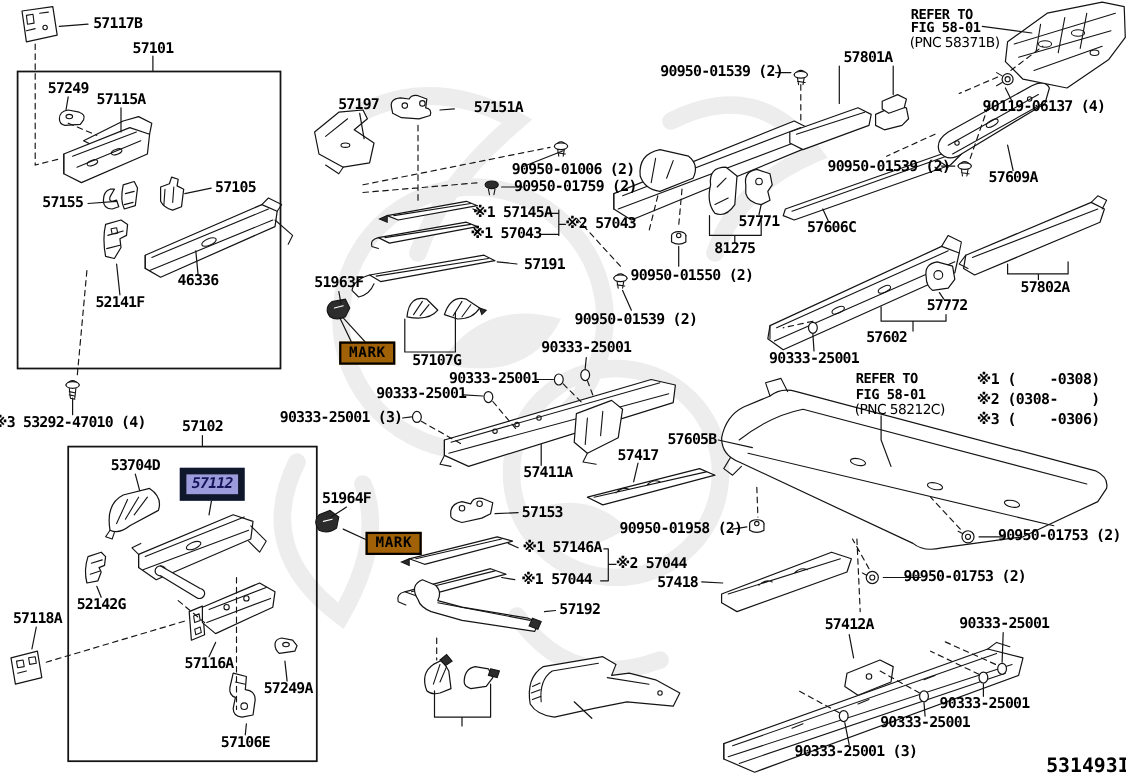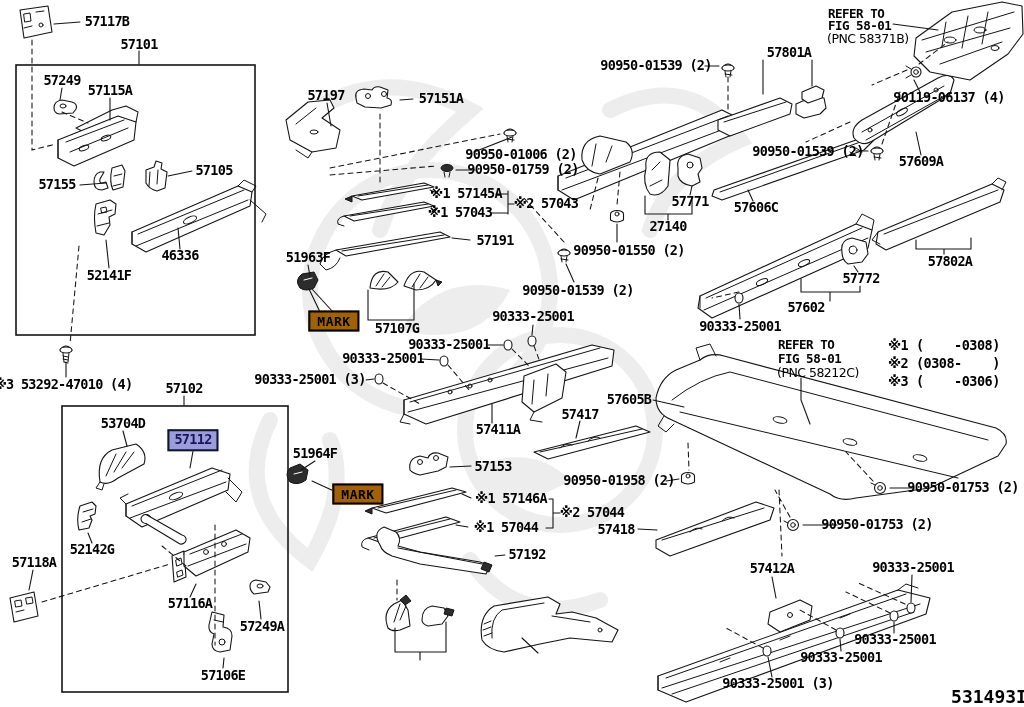--- a/index.html
+++ b/index.html
@@ -1,21 +1,21 @@
 <!DOCTYPE html>
 <html><head>
 <meta charset="utf-8">
 <style>
   html,body{margin:0;padding:0;background:#fff;}
   #stage{position:relative;width:1024px;height:707px;background:#ffffff;overflow:hidden;
          font-family:"DejaVu Sans Mono","DejaVu Sans",monospace;padding-left:31px;}
   #art{position:absolute;left:0;top:0;}
   .lbl{position:absolute;transform:translate(-50%,-50%);font-weight:bold;font-size:13.5px;
        letter-spacing:-0.7px;color:#000;white-space:pre;line-height:1;z-index:5;}
-  .lbl.hl{background:#9c9cdc;border:2px solid #0f172a;color:#15155c;padding:2px 5px;}
+  .lbl.hl{background:#9c9cdc;border:6px solid #0f172a;color:#15155c;padding:2px 5px;font-style:italic;}
   .mark{position:absolute;transform:translate(-50%,-50%);border:2px solid #000;background:#a16207;
         font-weight:bold;font-size:13px;letter-spacing:0.5px;padding:1px 7px;z-index:5;}
   .note{position:absolute;transform:translate(0,-50%);font-weight:bold;font-size:12.5px;
         letter-spacing:-0.5px;white-space:pre;z-index:5;}
   .note.pnc{font-weight:normal;font-family:"DejaVu Sans",sans-serif;font-size:12.5px;}
   .leg{position:absolute;transform:translate(0,-50%);font-weight:bold;font-size:13.5px;
        letter-spacing:-0.5px;white-space:pre;z-index:5;}
   .code{position:absolute;transform:translate(-50%,-50%);font-weight:bold;font-size:18px;
         letter-spacing:0;z-index:5;}
   svg .p{fill:#fff;stroke:#141414;stroke-width:1.1;stroke-linejoin:round;stroke-linecap:round;}
@@ -395,39 +395,39 @@
   <div class="lbl" style="left:63px;top:385px">※3 53292-47010 (4)</div>
   <div class="lbl" style="left:184px;top:389px">57102</div>
   <div class="lbl" style="left:123px;top:424px">53704D</div>
   <div class="lbl hl" style="left:193px;top:440px">57112</div>
   <div class="lbl" style="left:92px;top:550px">52142G</div>
   <div class="lbl" style="left:34px;top:563px">57118A</div>
   <div class="lbl" style="left:190px;top:604px">57116A</div>
   <div class="lbl" style="left:262px;top:627px">57249A</div>
   <div class="lbl" style="left:223px;top:676px">57106E</div>
   <div class="lbl" style="left:326px;top:96px">57197</div>
-  <div class="lbl" style="left:441px;top:99px">57151A</div>
+  <div class="lbl" style="left:453px;top:99px">57151A</div>
   <div class="lbl" style="left:521px;top:155px">90950-01006 (2)</div>
   <div class="lbl" style="left:523px;top:170px">90950-01759 (2)</div>
   <div class="lbl" style="left:466px;top:194px">※1 57145A</div>
   <div class="lbl" style="left:460px;top:213px">※1 57043</div>
   <div class="lbl" style="left:546px;top:204px">※2 57043</div>
   <div class="lbl" style="left:495px;top:241px">57191</div>
   <div class="lbl" style="left:308px;top:258px">51963F</div>
   <div class="lbl" style="left:397px;top:329px">57107G</div>
   <div class="lbl" style="left:578px;top:291px">90950-01539 (2)</div>
   <div class="lbl" style="left:629px;top:251px">90950-01550 (2)</div>
   <div class="lbl" style="left:533px;top:317px">90333-25001</div>
   <div class="lbl" style="left:449px;top:345px">90333-25001</div>
   <div class="lbl" style="left:383px;top:359px">90333-25001</div>
   <div class="lbl" style="left:310px;top:380px">90333-25001 (3)</div>
   <div class="lbl" style="left:740px;top:327px">90333-25001</div>
   <div class="lbl" style="left:690px;top:202px">57771</div>
   <div class="lbl" style="left:756px;top:208px">57606C</div>
-  <div class="lbl" style="left:668px;top:227px">27140</div>
+  <div class="lbl" style="left:668px;top:227px">81275</div>
   <div class="lbl" style="left:861px;top:279px">57772</div>
   <div class="lbl" style="left:806px;top:308px">57602</div>
   <div class="lbl" style="left:950px;top:262px">57802A</div>
   <div class="lbl" style="left:656px;top:66px">90950-01539 (2)</div>
   <div class="lbl" style="left:789px;top:53px">57801A</div>
   <div class="lbl" style="left:949px;top:98px">90119-06137 (4)</div>
   <div class="lbl" style="left:921px;top:162px">57609A</div>
   <div class="lbl" style="left:808px;top:152px">90950-01539 (2)</div>
   <div class="lbl" style="left:629px;top:400px">57605B</div>
   <div class="lbl" style="left:498px;top:430px">57411A</div>

